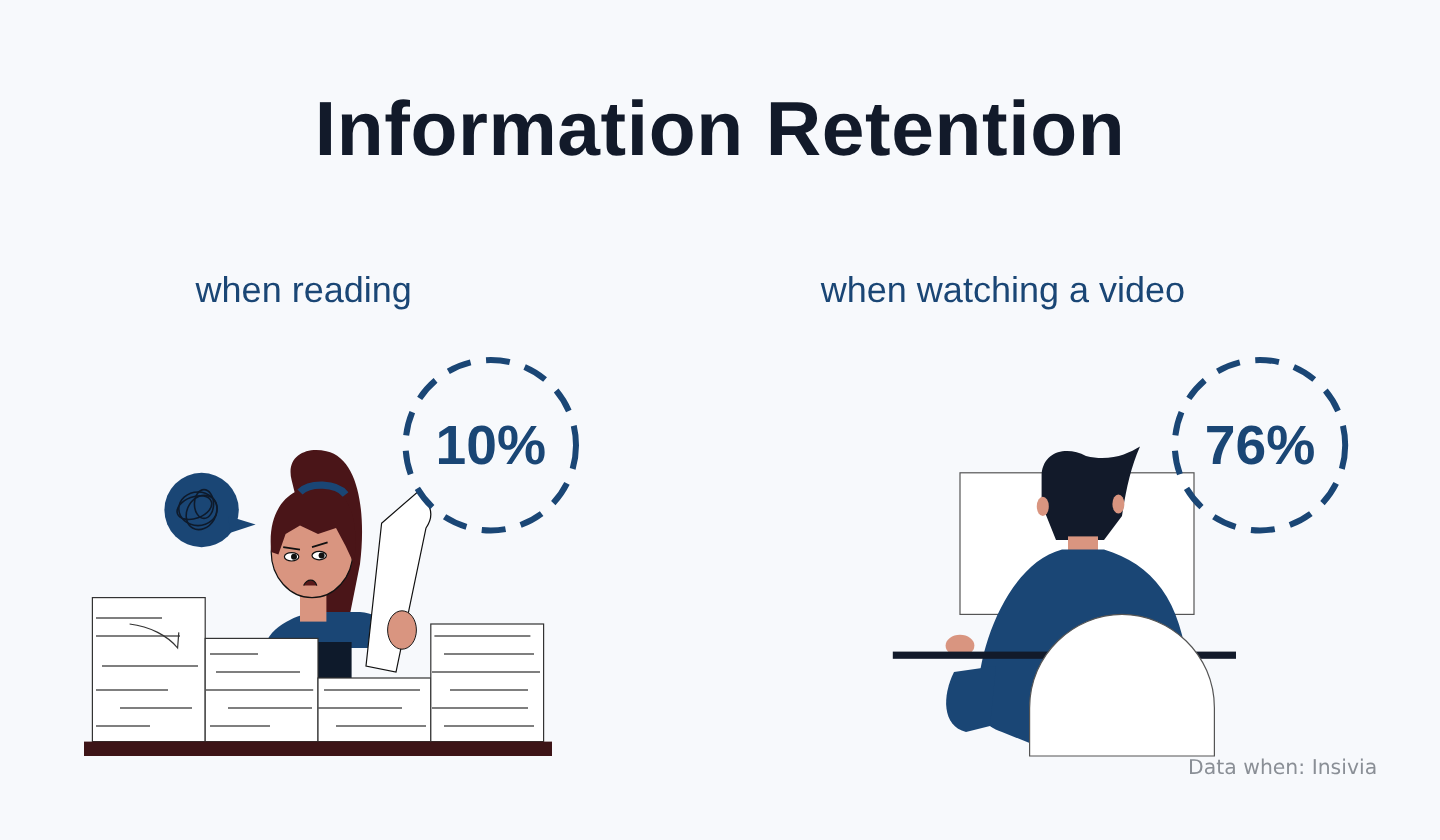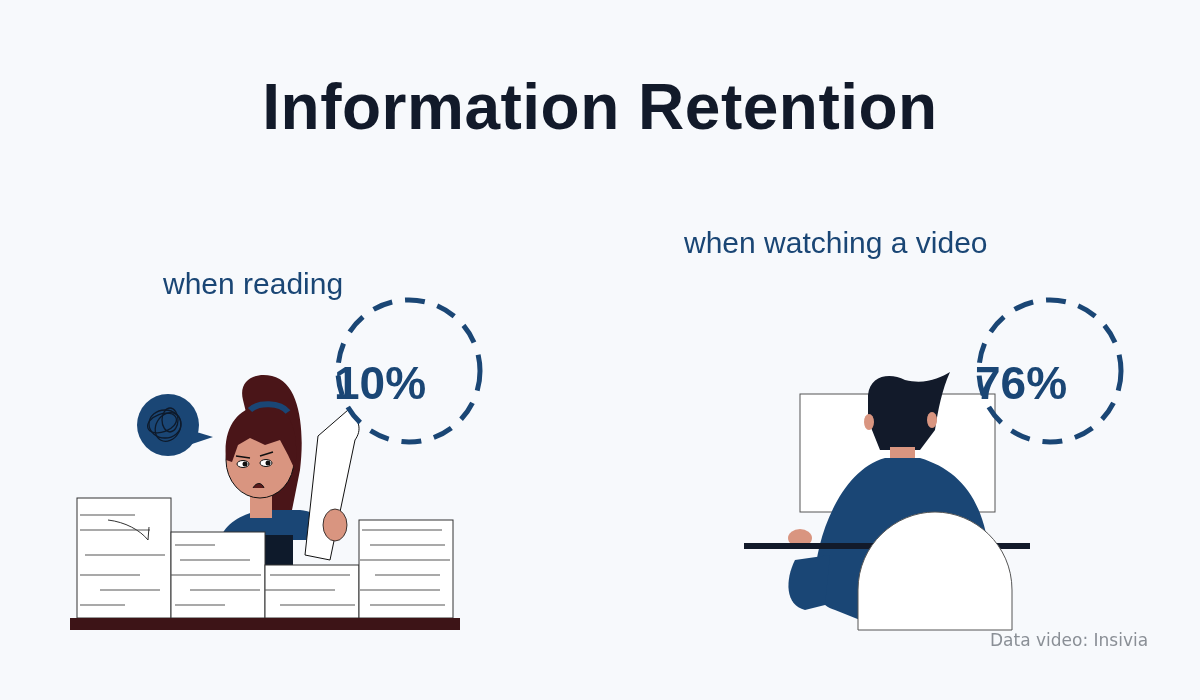--- a/index.html
+++ b/index.html
@@ -1,29 +1,29 @@
 <!DOCTYPE html>
 <html><head>
 <meta charset="utf-8">
 <style>
   html,body{margin:0;padding:0;}
   body{width:1200px;height:700px;background:#f7f9fc;position:relative;overflow:hidden;font-family:"Liberation Sans",sans-serif;}
   .title{position:absolute;left:0;top:70px;width:1200px;text-align:center;font-size:64px;font-weight:700;color:#121a2a;letter-spacing:0.5px;font-family:"Liberation Sans",sans-serif;}
   .sub{position:absolute;font-size:30px;color:#1a4675;font-family:"Liberation Sans",sans-serif;}
   .circle{position:absolute;width:150px;height:150px;}
-  .pct{position:absolute;left:0;top:12px;width:150px;height:150px;line-height:150px;font-size:46px;font-weight:700;color:#1a4675;font-family:"Liberation Sans",sans-serif;}
+  .pct{position:absolute;left:0;top:0;width:150px;height:150px;line-height:150px;text-align:center;font-size:46px;font-weight:700;color:#1a4675;font-family:"Liberation Sans",sans-serif;}
   .credit{position:absolute;left:990px;top:630px;font-size:17px;color:#8a8f96;font-family:"DejaVu Sans",sans-serif;}
   svg.ill{position:absolute;}
 </style>
 </head>
 <body>
 
 <div class="title">Information Retention</div>
 
-<div class="sub" style="left:163px;top:226px;margin-top:41px;">when reading</div>
+<div class="sub" style="left:163px;top:226px;">when reading</div>
 <div class="sub" style="left:684px;top:226px;">when watching a video</div>
 
 <svg class="ill" style="left:0;top:0;" width="1200" height="700" viewBox="0 0 1200 700">
 
   <g>
     <circle cx="168" cy="425" r="31" fill="#1a4675"></circle>
     <path d="M190 430 L213 437 L192 444 Z" fill="#1a4675"></path>
     <g fill="none" stroke="#0e1a2b" stroke-width="1.3">
       <ellipse cx="165" cy="424" rx="16" ry="14"></ellipse>
       <ellipse cx="168" cy="427" rx="12" ry="15" transform="rotate(30 168 427)"></ellipse>
@@ -93,13 +93,13 @@
   <div class="pct">10%</div>
 </div>
 
 <div class="circle" style="left:975px;top:296px;">
   <svg width="150" height="150" viewBox="0 0 150 150">
     <circle cx="75" cy="75" r="71" fill="none" stroke="#1a4675" stroke-width="5" stroke-dasharray="20 13"></circle>
   </svg>
   <div class="pct">76%</div>
 </div>
 
-<div class="credit">Data video: Insivia</div>
+<div class="credit">Data when: Insivia</div>
 
 </body></html>

